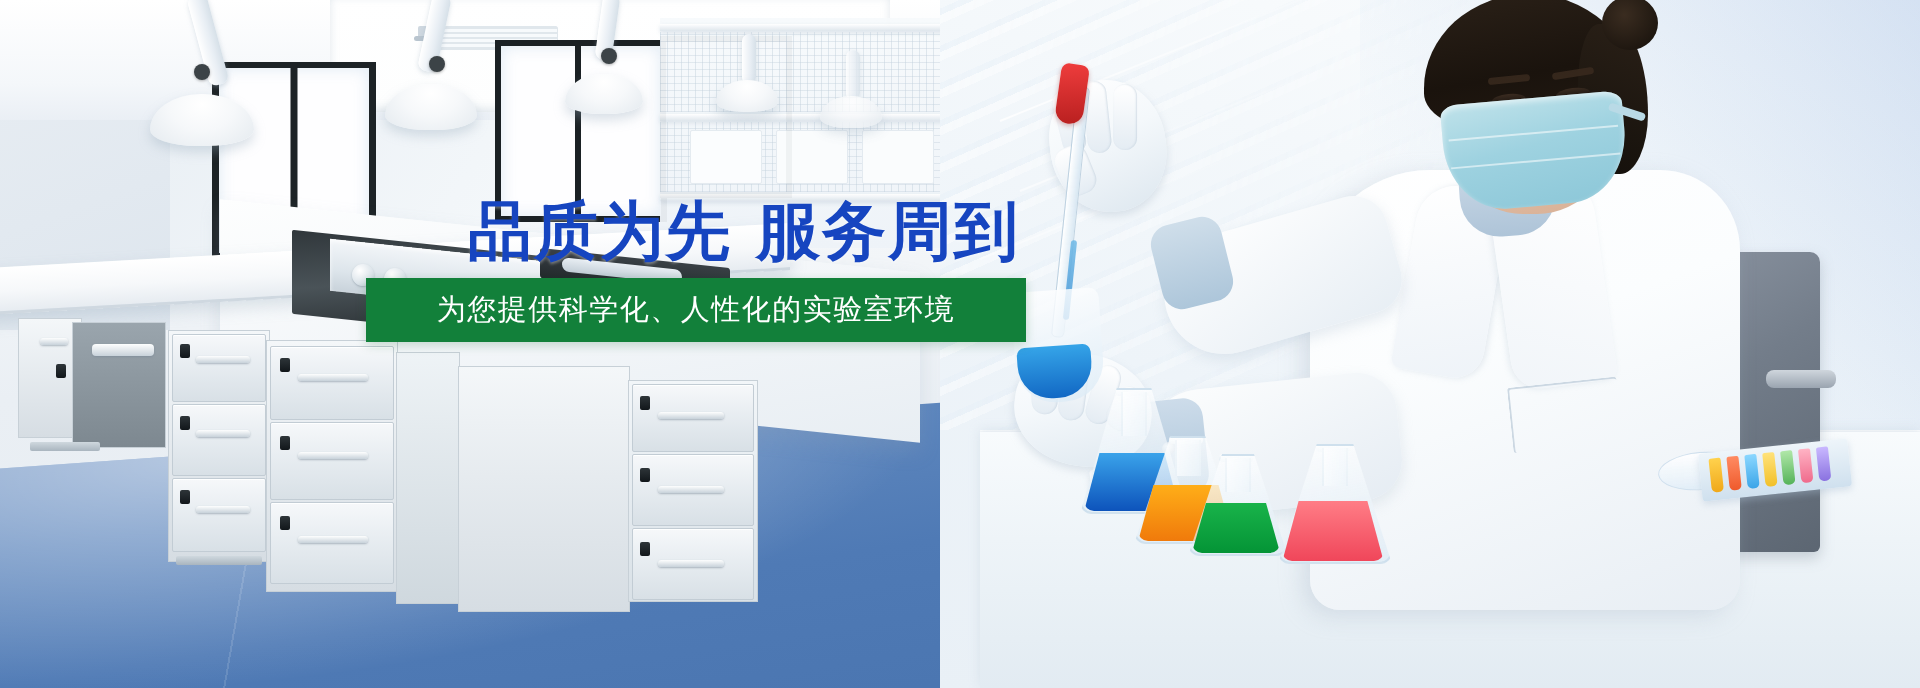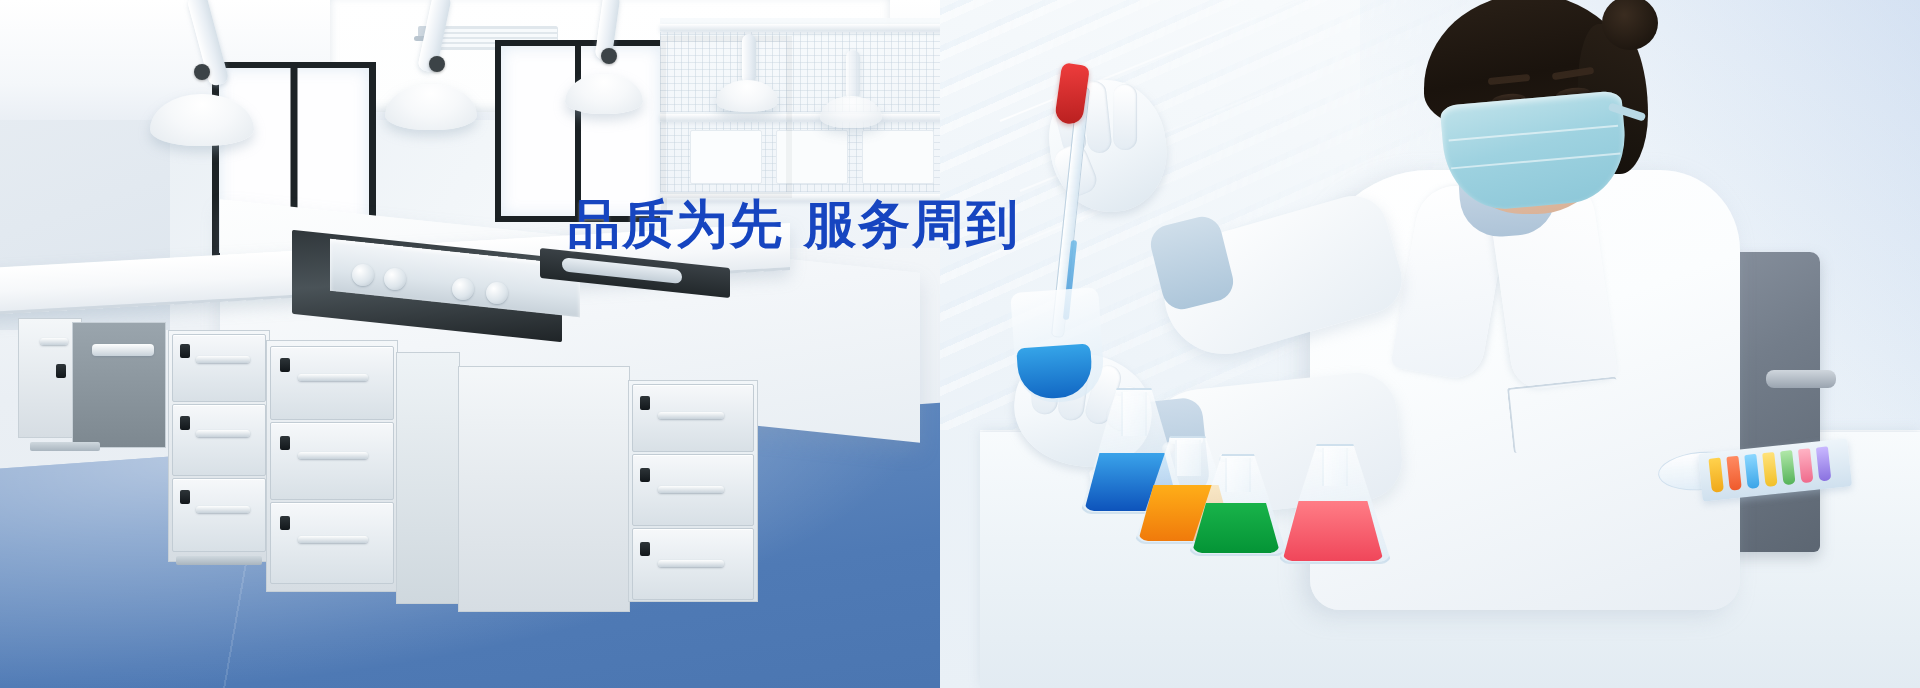--- a/index.html
+++ b/index.html
@@ -490,21 +490,21 @@
     letter-spacing:3.5px;
     color:rgba(74,110,186,.78);
     -webkit-text-stroke:0.6px rgba(74,110,186,.55);
     white-space:nowrap;
     text-align:center;
     margin:0 0 6px 0;
     text-shadow:0 1px 0 rgba(255,255,255,.45);
   }
   .cn-title{
     font-family:"DejaVu Sans","Liberation Sans",sans-serif;
-    font-size:52px;
+    font-size:64px;
     font-weight:bold;
     color:#1645c0;
     letter-spacing:2px;
     text-align:right;
     margin:0;
     line-height:1.1;
     padding-right:6px;
     text-shadow:0 2px 3px rgba(255,255,255,.35);
   }
   .green-bar{
@@ -739,17 +739,20 @@
     </div>
 
   </div>
 
   <div class="overlay">
     <div class="text-wrap">
 
 
       <h1 class="cn-title">品质为先 服务周到</h1>
 
+      <div class="green-bar">
+        <span>为您提供科学化、人性化的实验室环境</span>
+      </div>
 
     </div>
   </div>
 
 </div>
 
 </body></html>

